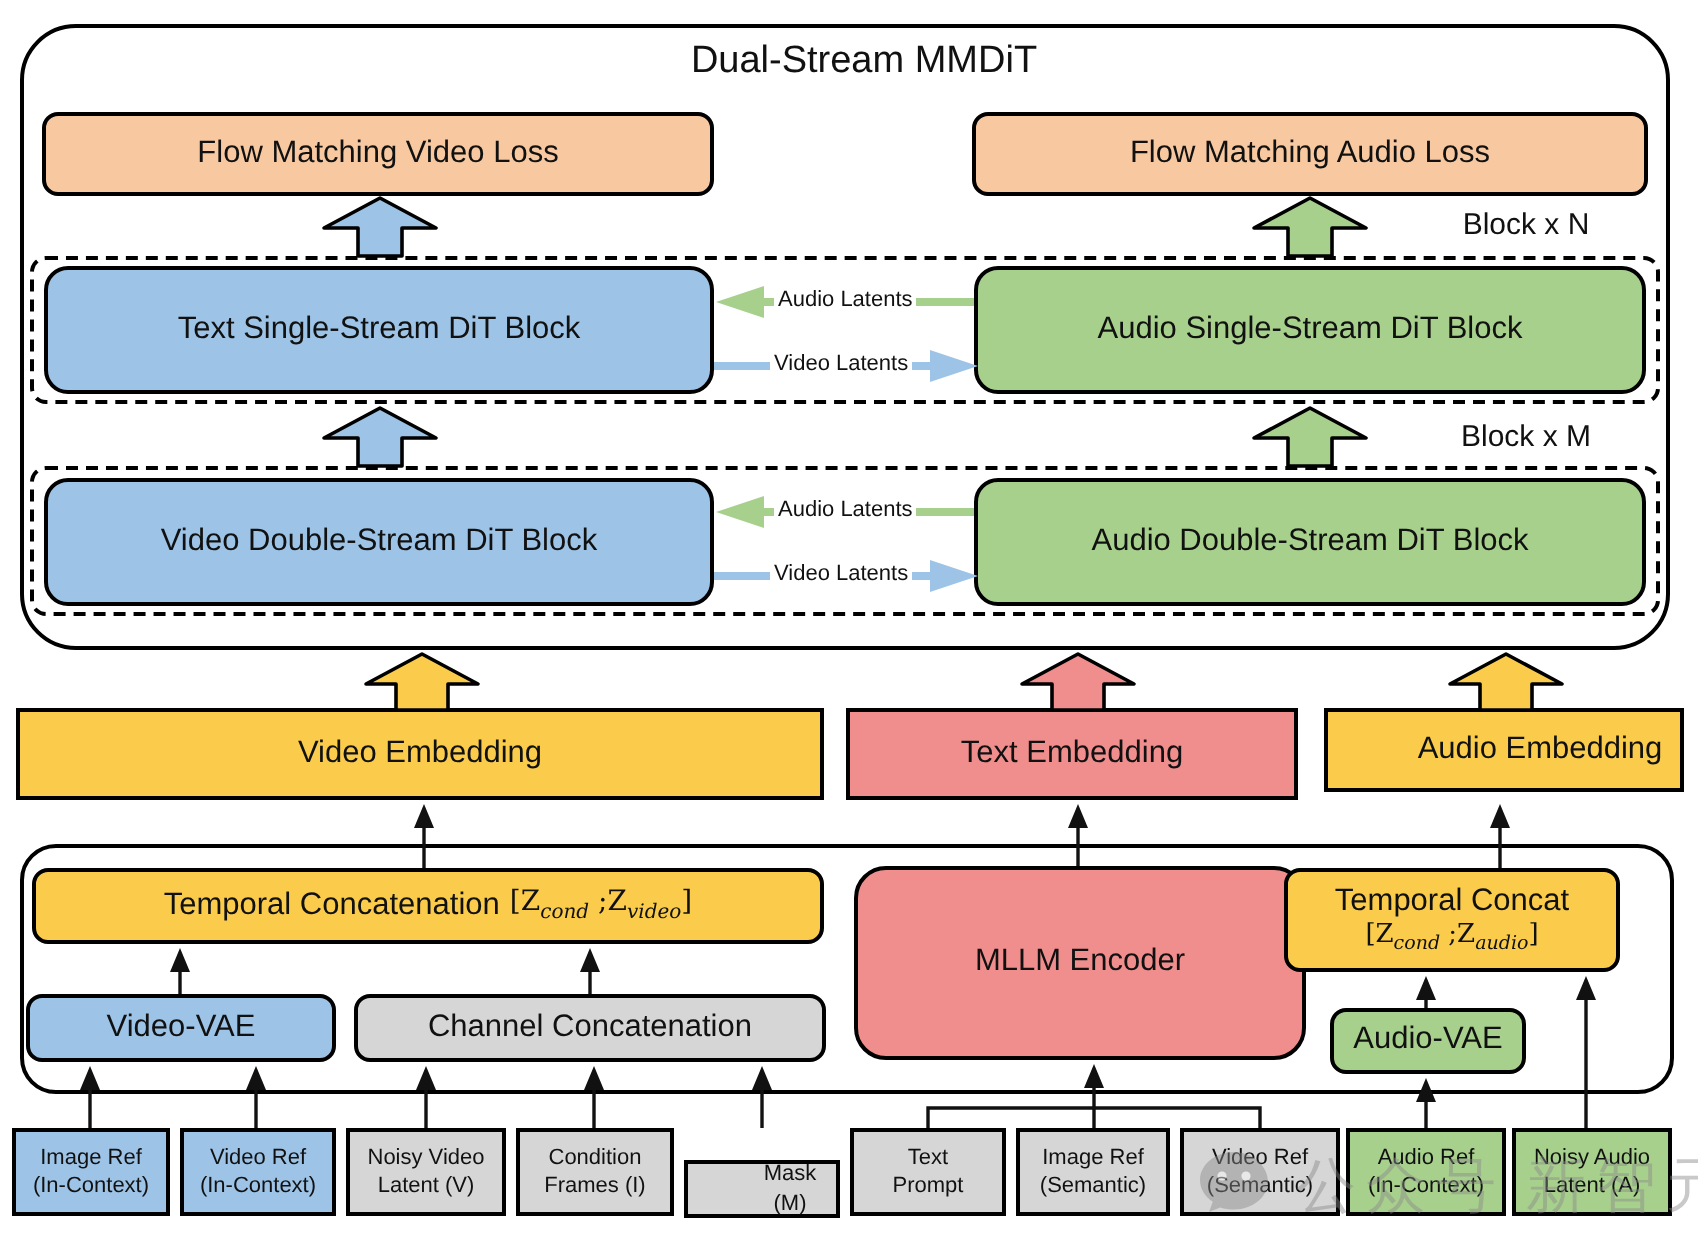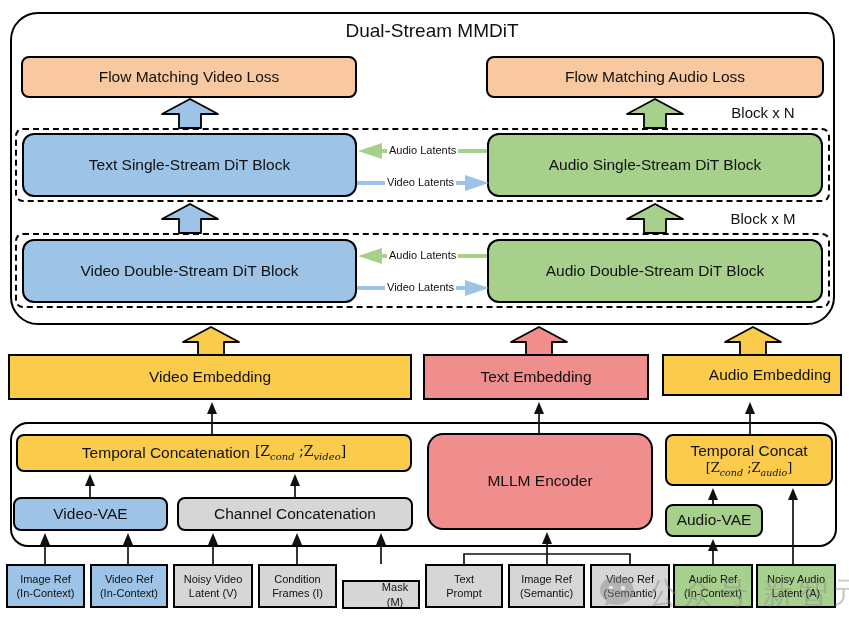--- a/index.html
+++ b/index.html
@@ -75,21 +75,21 @@
 
   <div class="abs container" style="left:10px;top:422px;width:827px;height:125px;border-radius:18px;"></div>
 
   <div class="abs box yellow r8 z2" style="left:16px;top:434px;width:396px;height:38px;gap:5px;font-size:15.5px;">
     <span>Temporal Concatenation</span>
     <span class="math"><span>[Z</span><sub>cond</sub><span> ;Z</span><sub>video</sub><span>]</span></span>
   </div>
 
   <div class="abs box pink r16 f15 z2" style="left:427px;top:433px;width:226px;height:97px;">MLLM Encoder</div>
 
-  <div class="abs box yellow r8 col z2" style="left:665px;top:434px;width:168px;height:52px;font-size:15.5px;">
+  <div class="abs box yellow r8 col z2" style="left:642px;top:434px;width:168px;height:52px;font-size:15.5px;">
     <span>Temporal Concat</span>
     <span class="math2"><span>[Z</span><sub>cond</sub><span> ;Z</span><sub>audio</sub><span>]</span></span>
   </div>
 
   <div class="abs box blue r8 f15 z2" style="left:13px;top:497px;width:155px;height:34px;">Video-VAE</div>
   <div class="abs box gray r8 f15 z2" style="left:177px;top:497px;width:236px;height:34px;">Channel Concatenation</div>
   <div class="abs box green r8 f15 z2" style="left:665px;top:504px;width:98px;height:33px;">Audio-VAE</div>
 
   <div class="abs box blue col f11 z2" style="left:6px;top:564px;width:79px;height:44px;">
     <span>Image Ref</span>

